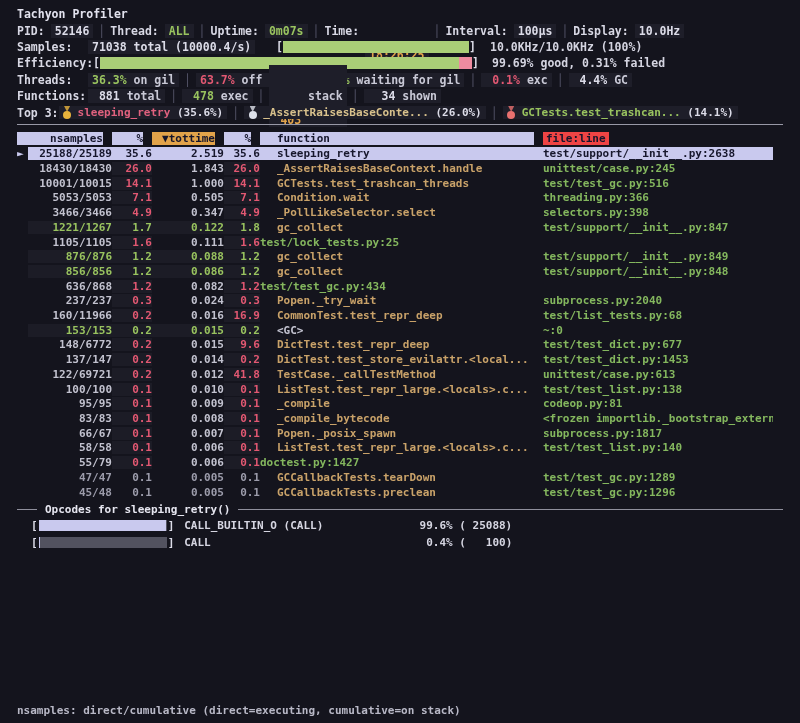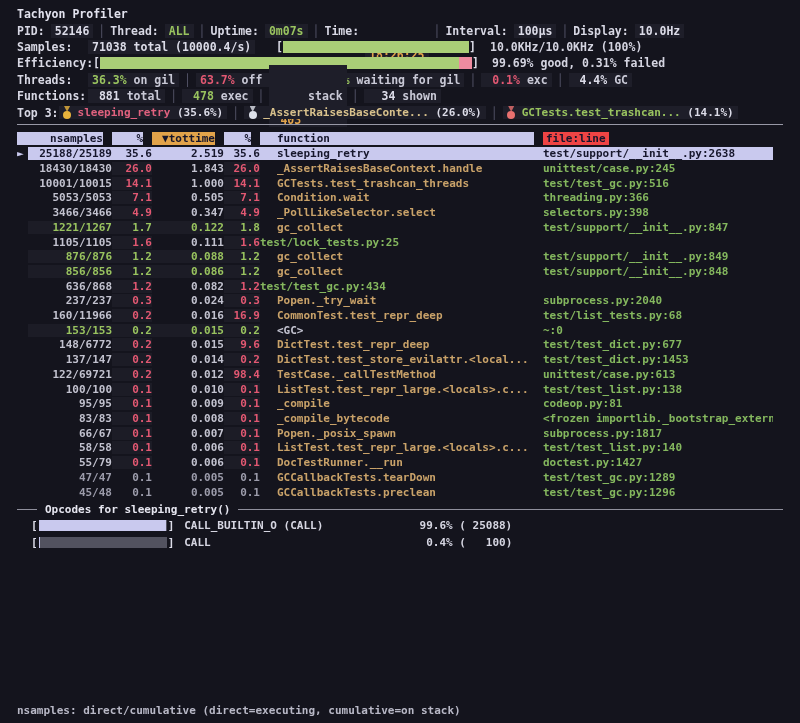--- a/index.html
+++ b/index.html
@@ -182,27 +182,27 @@
         <div class="tr v-g"><span class="c marker"></span><span class="c n">1221/1267</span><span class="c p">1.7</span><span class="c t">0.122</span><span class="c p">1.8</span><span class="c fn">gc_collect</span><span class="c file">test/support/__init__.py:847</span></div>
         <div class="tr v-r"><span class="c marker"></span><span class="c n">1105/1105</span><span class="c p">1.6</span><span class="c t">0.111</span><span class="c p">1.6</span><span class="c file">test/lock_tests.py:25</span></div>
         <div class="tr v-g"><span class="c marker"></span><span class="c n">876/876</span><span class="c p">1.2</span><span class="c t">0.088</span><span class="c p">1.2</span><span class="c fn">gc_collect</span><span class="c file">test/support/__init__.py:849</span></div>
         <div class="tr v-g"><span class="c marker"></span><span class="c n">856/856</span><span class="c p">1.2</span><span class="c t">0.086</span><span class="c p">1.2</span><span class="c fn">gc_collect</span><span class="c file">test/support/__init__.py:848</span></div>
         <div class="tr v-r"><span class="c marker"></span><span class="c n">636/868</span><span class="c p">1.2</span><span class="c t">0.082</span><span class="c p">1.2</span><span class="c file">test/test_gc.py:434</span></div>
         <div class="tr v-r"><span class="c marker"></span><span class="c n">237/237</span><span class="c p">0.3</span><span class="c t">0.024</span><span class="c p">0.3</span><span class="c fn">Popen._try_wait</span><span class="c file">subprocess.py:2040</span></div>
         <div class="tr v-r"><span class="c marker"></span><span class="c n">160/11966</span><span class="c p">0.2</span><span class="c t">0.016</span><span class="c p">16.9</span><span class="c fn">CommonTest.test_repr_deep</span><span class="c file">test/list_tests.py:68</span></div>
         <div class="tr v-g"><span class="c marker"></span><span class="c n">153/153</span><span class="c p">0.2</span><span class="c t">0.015</span><span class="c p">0.2</span><span class="c fn fnplain">&lt;GC&gt;</span><span class="c file">~:0</span></div>
         <div class="tr v-r"><span class="c marker"></span><span class="c n">148/6772</span><span class="c p">0.2</span><span class="c t">0.015</span><span class="c p">9.6</span><span class="c fn">DictTest.test_repr_deep</span><span class="c file">test/test_dict.py:677</span></div>
         <div class="tr v-r"><span class="c marker"></span><span class="c n">137/147</span><span class="c p">0.2</span><span class="c t">0.014</span><span class="c p">0.2</span><span class="c fn">DictTest.test_store_evilattr.&lt;local...</span><span class="c file">test/test_dict.py:1453</span></div>
-        <div class="tr v-r"><span class="c marker"></span><span class="c n">122/69721</span><span class="c p">0.2</span><span class="c t">0.012</span><span class="c p">98.4</span><span class="c fn">TestCase._callTestMethod</span><span class="c file">unittest/case.py:613</span></div>
+        <div class="tr v-r"><span class="c marker"></span><span class="c n">122/69721</span><span class="c p">0.2</span><span class="c t">0.012</span><span class="c p">41.8</span><span class="c fn">TestCase._callTestMethod</span><span class="c file">unittest/case.py:613</span></div>
         <div class="tr v-r"><span class="c marker"></span><span class="c n">100/100</span><span class="c p">0.1</span><span class="c t">0.010</span><span class="c p">0.1</span><span class="c fn">ListTest.test_repr_large.&lt;locals&gt;.c...</span><span class="c file">test/test_list.py:138</span></div>
         <div class="tr v-r"><span class="c marker"></span><span class="c n">95/95</span><span class="c p">0.1</span><span class="c t">0.009</span><span class="c p">0.1</span><span class="c fn">_compile</span><span class="c file">codeop.py:81</span></div>
         <div class="tr v-r"><span class="c marker"></span><span class="c n">83/83</span><span class="c p">0.1</span><span class="c t">0.008</span><span class="c p">0.1</span><span class="c fn">_compile_bytecode</span><span class="c file">&lt;frozen importlib._bootstrap_externa</span></div>
         <div class="tr v-r"><span class="c marker"></span><span class="c n">66/67</span><span class="c p">0.1</span><span class="c t">0.007</span><span class="c p">0.1</span><span class="c fn">Popen._posix_spawn</span><span class="c file">subprocess.py:1817</span></div>
         <div class="tr v-r"><span class="c marker"></span><span class="c n">58/58</span><span class="c p">0.1</span><span class="c t">0.006</span><span class="c p">0.1</span><span class="c fn">ListTest.test_repr_large.&lt;locals&gt;.c...</span><span class="c file">test/test_list.py:140</span></div>
-        <div class="tr v-r"><span class="c marker"></span><span class="c n">55/79</span><span class="c p">0.1</span><span class="c t">0.006</span><span class="c p">0.1</span><span class="c fn">DocTestRunner.__run</span><span class="c file">doctest.py:1427</span></div>
+        <div class="tr v-r"><span class="c marker"></span><span class="c n">55/79</span><span class="c p">0.1</span><span class="c t">0.006</span><span class="c p">0.1</span><span class="c file">doctest.py:1427</span></div>
         <div class="tr v-gr"><span class="c marker"></span><span class="c n">47/47</span><span class="c p">0.1</span><span class="c t">0.005</span><span class="c p">0.1</span><span class="c fn">GCCallbackTests.tearDown</span><span class="c file">test/test_gc.py:1289</span></div>
         <div class="tr v-gr"><span class="c marker"></span><span class="c n">45/48</span><span class="c p">0.1</span><span class="c t">0.005</span><span class="c p">0.1</span><span class="c fn">GCCallbackTests.preclean</span><span class="c file">test/test_gc.py:1296</span></div>
       </div>
   </div>
 
   <div class="ops">
     <div class="op-title">
       <span class="dash short"></span>
       <span class="op-label">Opcodes for sleeping_retry()</span>
       <span class="dash flex"></span>

